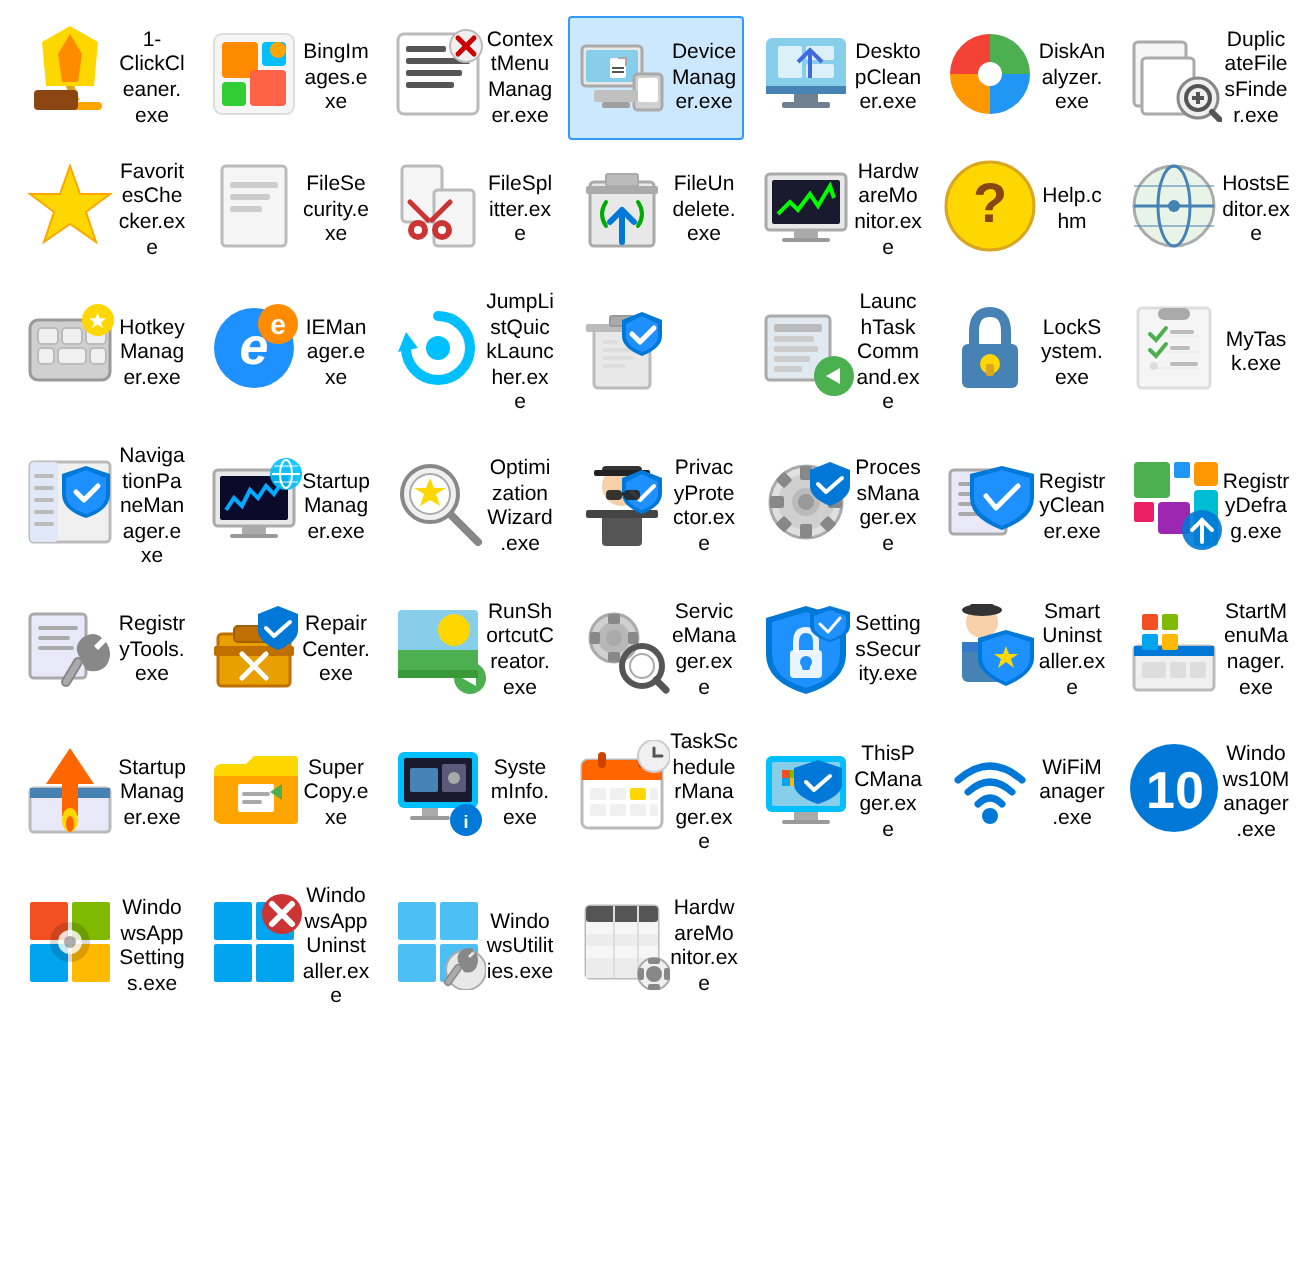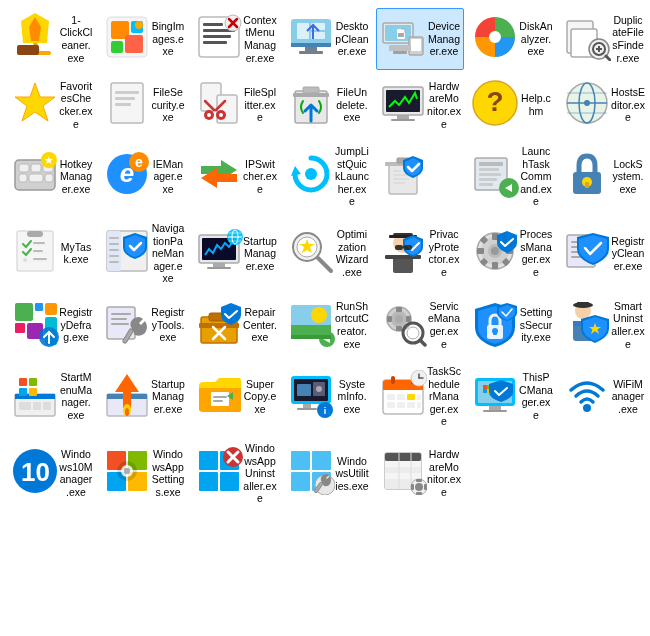--- a/index.html
+++ b/index.html
@@ -92,56 +92,56 @@
         <rect x="8" y="28" width="24" height="3" rx="1" fill="#555"></rect>
 
         <circle cx="38" cy="10" r="8" fill="#f0f0f0" stroke="#bbb" stroke-width="1"></circle>
         <line x1="34" y1="14" x2="42" y2="6" stroke="#cc0000" stroke-width="2.5" stroke-linecap="round"></line>
         <line x1="34" y1="6" x2="42" y2="14" stroke="#cc0000" stroke-width="2.5" stroke-linecap="round"></line>
       </svg>
     </div>
     <span class="icon-label">ContextMenuManager.exe</span>
   </div>
 
-  <div class="icon-item">
-    <div class="icon-img">
-      <svg width="48" height="48" viewBox="0 0 48 48">
-        <rect x="4" y="6" width="40" height="28" rx="3" fill="#87CEEB"></rect>
-        <rect x="4" y="30" width="40" height="4" fill="#4682B4"></rect>
-        <rect x="18" y="34" width="12" height="4" fill="#708090"></rect>
-        <rect x="12" y="38" width="24" height="3" rx="1" fill="#708090"></rect>
-
-        <rect x="10" y="10" width="12" height="16" rx="1" fill="white" opacity="0.7"></rect>
-        <rect x="24" y="10" width="14" height="7" rx="1" fill="white" opacity="0.7"></rect>
-        <rect x="24" y="19" width="14" height="7" rx="1" fill="white" opacity="0.7"></rect>
-
-        <path d="M20 18 L26 12 L32 18" fill="none" stroke="#4169E1" stroke-width="2"></path>
-        <line x1="26" y1="12" x2="26" y2="26" stroke="#4169E1" stroke-width="2"></line>
-      </svg>
-    </div>
-    <span class="icon-label">DesktopCleaner.exe</span>
-  </div>
-
   <div class="icon-item selected">
     <div class="icon-img">
       <svg width="48" height="48" viewBox="0 0 48 48">
         <rect x="4" y="10" width="30" height="20" rx="2" fill="#e8e8e8" stroke="#aaa" stroke-width="1.5"></rect>
         <rect x="6" y="12" width="26" height="16" rx="1" fill="#87CEEB"></rect>
         <rect x="30" y="24" width="14" height="18" rx="2" fill="#d0d0d0" stroke="#aaa" stroke-width="1.5"></rect>
         <rect x="32" y="26" width="10" height="12" rx="1" fill="#fff"></rect>
         <rect x="10" y="32" width="22" height="6" rx="1" fill="#c0c0c0"></rect>
         <rect x="14" y="38" width="14" height="3" rx="1" fill="#a0a0a0"></rect>
 
         <rect x="18" y="16" width="8" height="10" rx="1" fill="white"></rect>
         <path d="M22 16 L26 16 L26 20" fill="none" stroke="#aaa" stroke-width="1"></path>
         <line x1="19" y1="21" x2="25" y2="21" stroke="#555" stroke-width="1"></line>
         <line x1="19" y1="23" x2="25" y2="23" stroke="#555" stroke-width="1"></line>
       </svg>
     </div>
     <span class="icon-label">DeviceManager.exe</span>
+  </div>
+
+  <div class="icon-item">
+    <div class="icon-img">
+      <svg width="48" height="48" viewBox="0 0 48 48">
+        <rect x="4" y="6" width="40" height="28" rx="3" fill="#87CEEB"></rect>
+        <rect x="4" y="30" width="40" height="4" fill="#4682B4"></rect>
+        <rect x="18" y="34" width="12" height="4" fill="#708090"></rect>
+        <rect x="12" y="38" width="24" height="3" rx="1" fill="#708090"></rect>
+
+        <rect x="10" y="10" width="12" height="16" rx="1" fill="white" opacity="0.7"></rect>
+        <rect x="24" y="10" width="14" height="7" rx="1" fill="white" opacity="0.7"></rect>
+        <rect x="24" y="19" width="14" height="7" rx="1" fill="white" opacity="0.7"></rect>
+
+        <path d="M20 18 L26 12 L32 18" fill="none" stroke="#4169E1" stroke-width="2"></path>
+        <line x1="26" y1="12" x2="26" y2="26" stroke="#4169E1" stroke-width="2"></line>
+      </svg>
+    </div>
+    <span class="icon-label">DesktopCleaner.exe</span>
   </div>
 
   <div class="icon-item">
     <div class="icon-img">
       <svg width="48" height="48" viewBox="0 0 48 48">
         <circle cx="24" cy="24" r="20" fill="#e0e0e0"></circle>
 
         <path d="M24 24 L24 4 A20 20 0 0 1 44 24 Z" fill="#4CAF50"></path>
         <path d="M24 24 L44 24 A20 20 0 0 1 24 44 Z" fill="#2196F3"></path>
         <path d="M24 24 L24 44 A20 20 0 0 1 4 24 Z" fill="#FF9800"></path>
@@ -283,30 +283,20 @@
       <svg width="48" height="48" viewBox="0 0 48 48">
         <circle cx="24" cy="24" r="20" fill="#1E90FF"></circle>
         <text x="24" y="32" text-anchor="middle" font-size="26" font-weight="bold" fill="white" font-style="italic">e</text>
         <circle cx="36" cy="12" r="10" fill="#FF8C00"></circle>
         <text x="36" y="17" text-anchor="middle" font-size="14" font-weight="bold" fill="white">e</text>
       </svg>
     </div>
     <span class="icon-label">IEManager.exe</span>
   </div>
 
-  <div class="icon-item">
-    <div class="icon-img">
-      <svg width="48" height="48" viewBox="0 0 48 48">
-
-        <path d="M6 16 L26 16 L26 10 L42 20 L26 30 L26 24 L6 24 Z" fill="#4CAF50"></path>
-        <path d="M42 32 L22 32 L22 26 L6 36 L22 46 L22 40 L42 40 Z" fill="#FF6600" transform="translate(0,-8)"></path>
-      </svg>
-    </div>
-    <span class="icon-label">IPSwitcher.exe</span>
-  </div>
 
   <div class="icon-item">
     <div class="icon-img">
       <svg width="48" height="48" viewBox="0 0 48 48">
 
         <path d="M24 8 A16 16 0 1 1 8 24" fill="none" stroke="#00BFFF" stroke-width="5" stroke-linecap="round"></path>
         <polygon points="8,16 4,26 14,24" fill="#00BFFF"></polygon>
         <circle cx="24" cy="24" r="6" fill="#00BFFF"></circle>
       </svg>
     </div>

